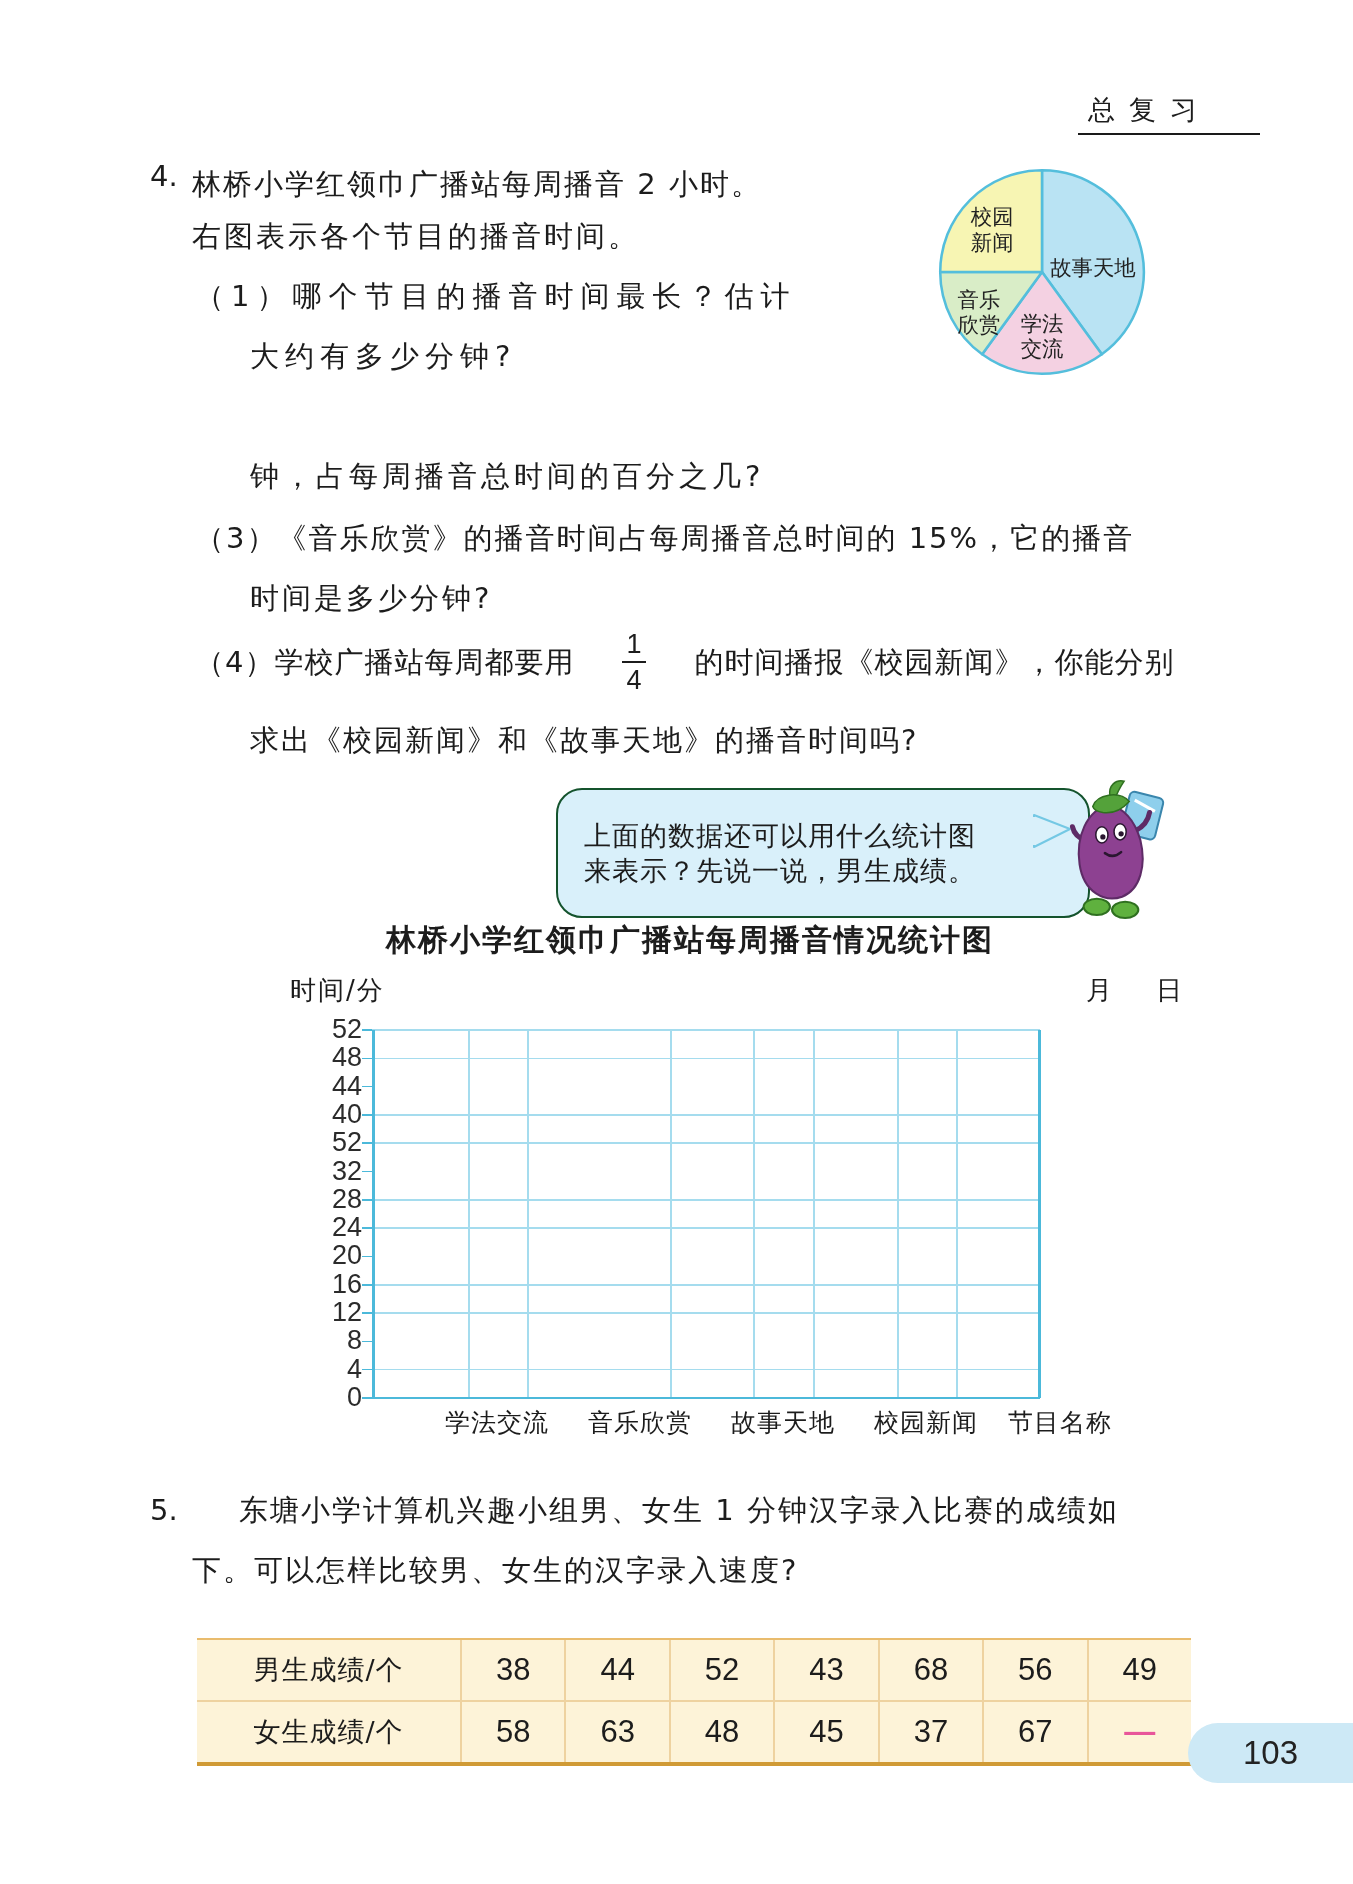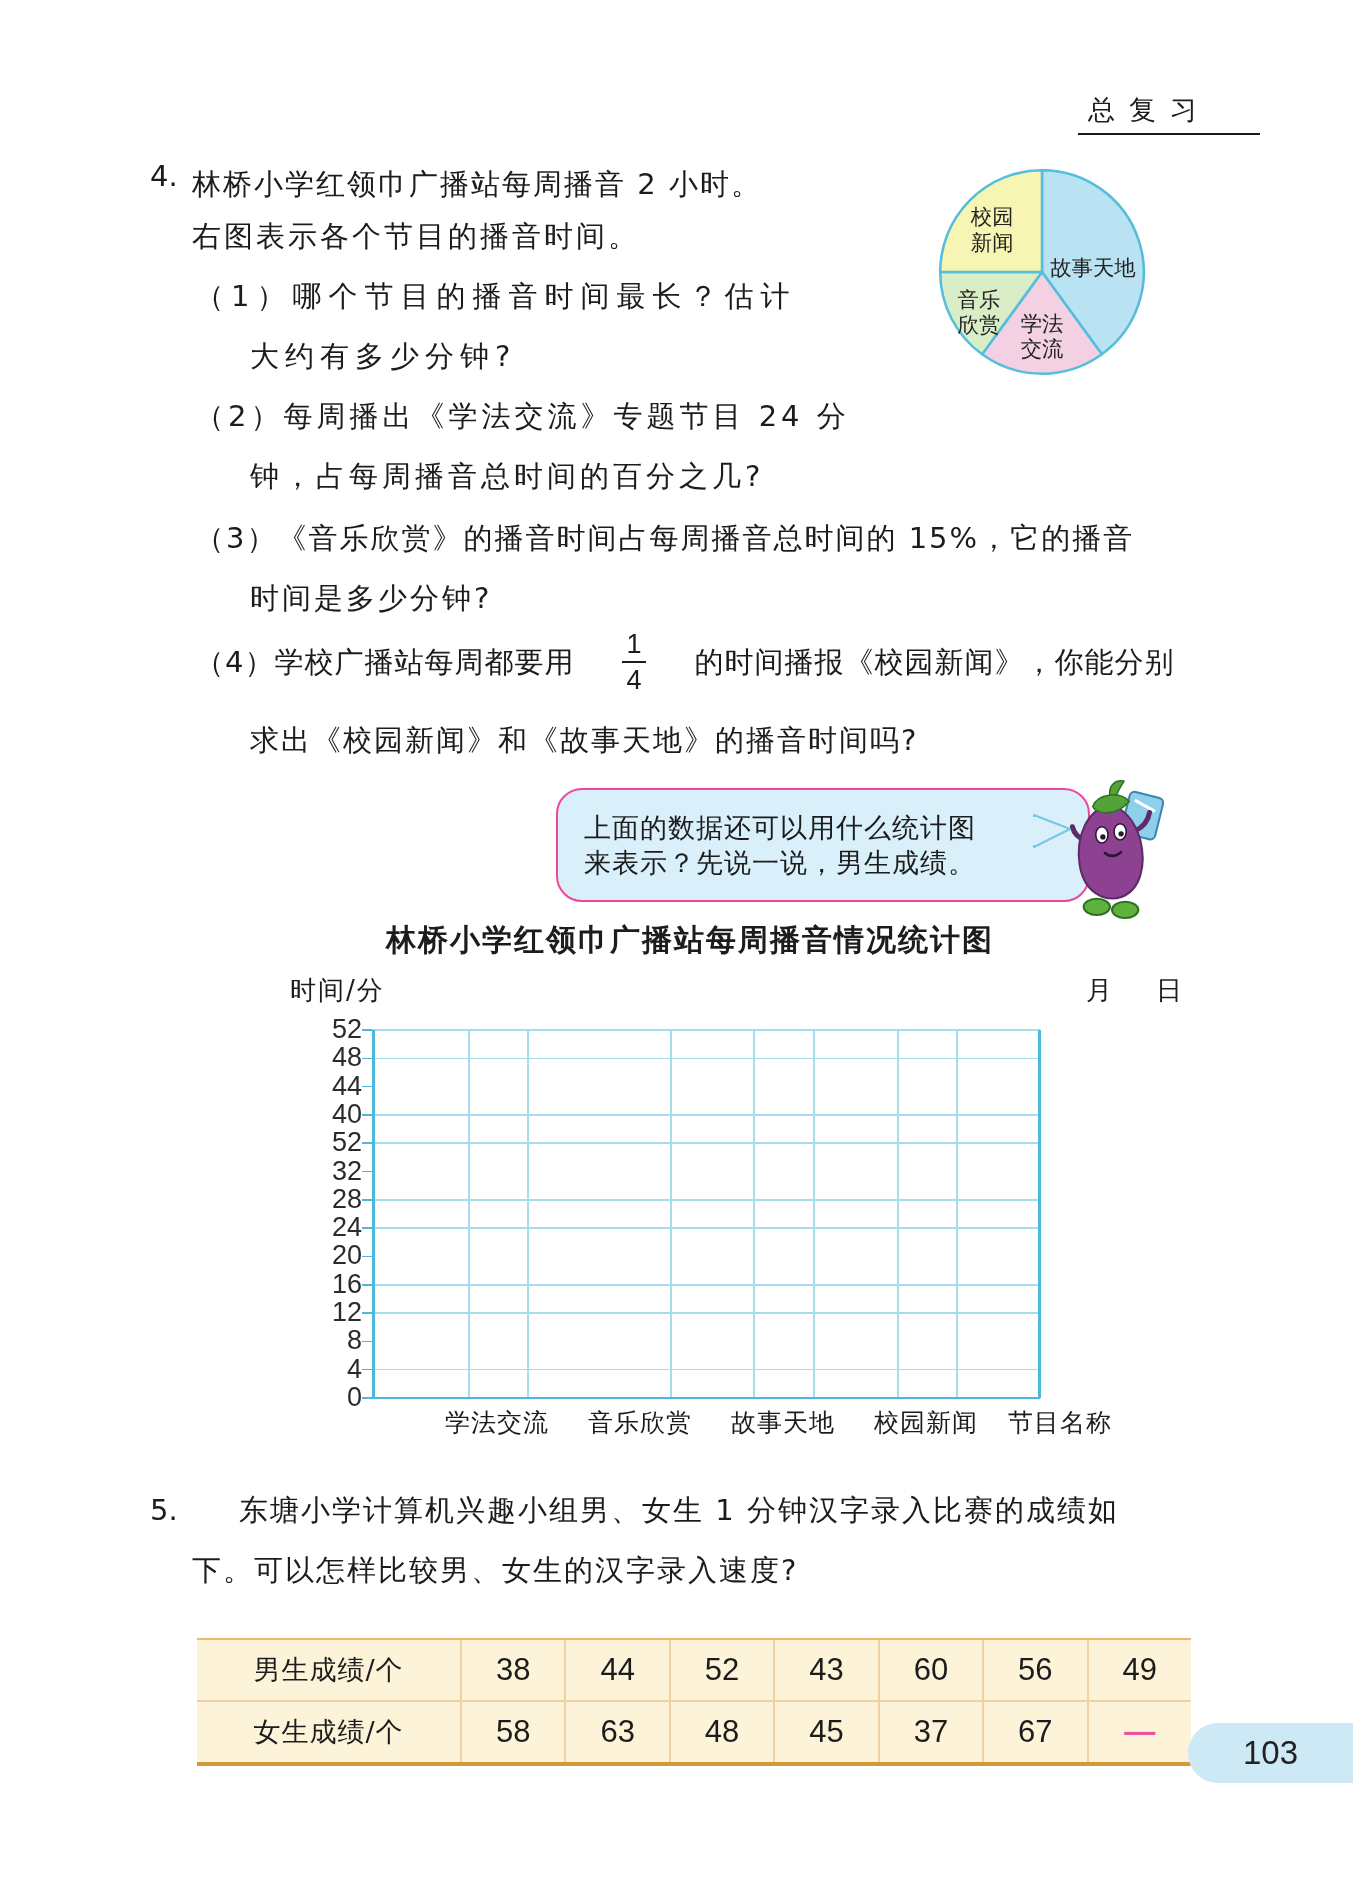--- a/index.html
+++ b/index.html
@@ -9,22 +9,22 @@
   .t{font-size:29px;line-height:36px;white-space:nowrap;}
   
   .hdr{font-size:27px;letter-spacing:14px;font-weight:500;}
   .hdr-rule{height:2px;background:#1a1a1a;}
   
   .frac{display:inline-flex;flex-direction:column;align-items:center;vertical-align:middle;
         margin:0 8px;font-size:27px;line-height:30px;font-family:"Liberation Sans",sans-serif;}
   .frac .bar{width:24px;height:2px;background:#1c1c1c;margin:2px 0;}
   .q4row{display:flex;align-items:center;gap:40px;}
   
-  .bubble{background:#d9f0fa;border:2px solid #ec4899;border-radius:26px;
-          padding:20px 26px;font-size:27px;line-height:35px;letter-spacing:1px;}
+  .bubble{background:#d9f0fa;border:2px solid #14532d;border-radius:26px;
+          padding:28px 26px;font-size:27px;line-height:35px;letter-spacing:1px;}
   
   .chart-title{font-size:30px;font-weight:bold;text-align:center;letter-spacing:2px;}
   .y-unit,.date-label{font-size:26px;letter-spacing:2px;}
   .date-label .gap{display:inline-block;width:42px;}
   .hline{position:absolute;height:1.5px;background:#a5dcee;}
   .vline{position:absolute;width:1.5px;background:#a5dcee;}
   .tick{position:absolute;width:10px;height:1.5px;background:#4cb9da;}
   .axis{position:absolute;background:#4cb9da;}
   .axis.v{width:2.5px;} .axis.h{height:2.5px;}
   .ylab{position:absolute;width:70px;text-align:right;font-size:27px;color:#2b2b2b;
@@ -50,21 +50,20 @@
 <div id="canvas">
 
   <div class="abs hdr" style="left:1088px;top:92px;">总复习</div>
   <div class="abs hdr-rule" style="left:1078px;top:133px;width:182px;"></div>
 
   <div class="abs t" style="left:150px;top:158px;">4.</div>
   <div class="abs t" style="left:192px;top:158px;letter-spacing:2px;margin-top:8px;">林桥小学红领巾广播站每周播音 2 小时。</div>
   <div class="abs t" style="left:192px;top:218px;letter-spacing:3px;">右图表示各个节目的播音时间。</div>
   <div class="abs t" style="left:195px;top:278px;letter-spacing:7px;">（1）哪个节目的播音时间最长？估计</div>
   <div class="abs t" style="left:250px;top:338px;letter-spacing:6px;">大约有多少分钟?</div>
-  <div class="abs t" style="left:195px;top:398px;letter-spacing:4px;">（2）每周播出《学法交流》专题节目 24 分</div>
   <div class="abs t" style="left:250px;top:458px;letter-spacing:4px;">钟，占每周播音总时间的百分之几?</div>
   <div class="abs t" style="left:195px;top:520px;letter-spacing:2px;">（3）《音乐欣赏》的播音时间占每周播音总时间的 15%，它的播音</div>
   <div class="abs t" style="left:250px;top:580px;letter-spacing:3px;">时间是多少分钟?</div>
   <div class="abs t q4row" style="left:195px;top:622px;height:80px;letter-spacing:1px;">
     <span>（4）学校广播站每周都要用</span>
     <span class="frac">
       <span>1</span>
       <span class="bar"></span>
       <span>4</span>
     </span>
@@ -172,21 +171,21 @@
   <div class="abs t" style="left:192px;top:1492px;letter-spacing:2px;margin-left:47px;">东塘小学计算机兴趣小组男、女生 1 分钟汉字录入比赛的成绩如</div>
   <div class="abs t" style="left:192px;top:1552px;letter-spacing:2px;">下。可以怎样比较男、女生的汉字录入速度?</div>
 
   <div class="score-table" id="score-table">
       <div class="trow">
         <div class="tcell label">男生成绩/个</div>
         <div class="tcell">38</div>
         <div class="tcell">44</div>
         <div class="tcell">52</div>
         <div class="tcell">43</div>
-        <div class="tcell">60</div>
+        <div class="tcell">68</div>
         <div class="tcell">56</div>
         <div class="tcell">49</div>
       </div>
       <div class="trow">
         <div class="tcell label">女生成绩/个</div>
         <div class="tcell">58</div>
         <div class="tcell">63</div>
         <div class="tcell">48</div>
         <div class="tcell">45</div>
         <div class="tcell">37</div>

